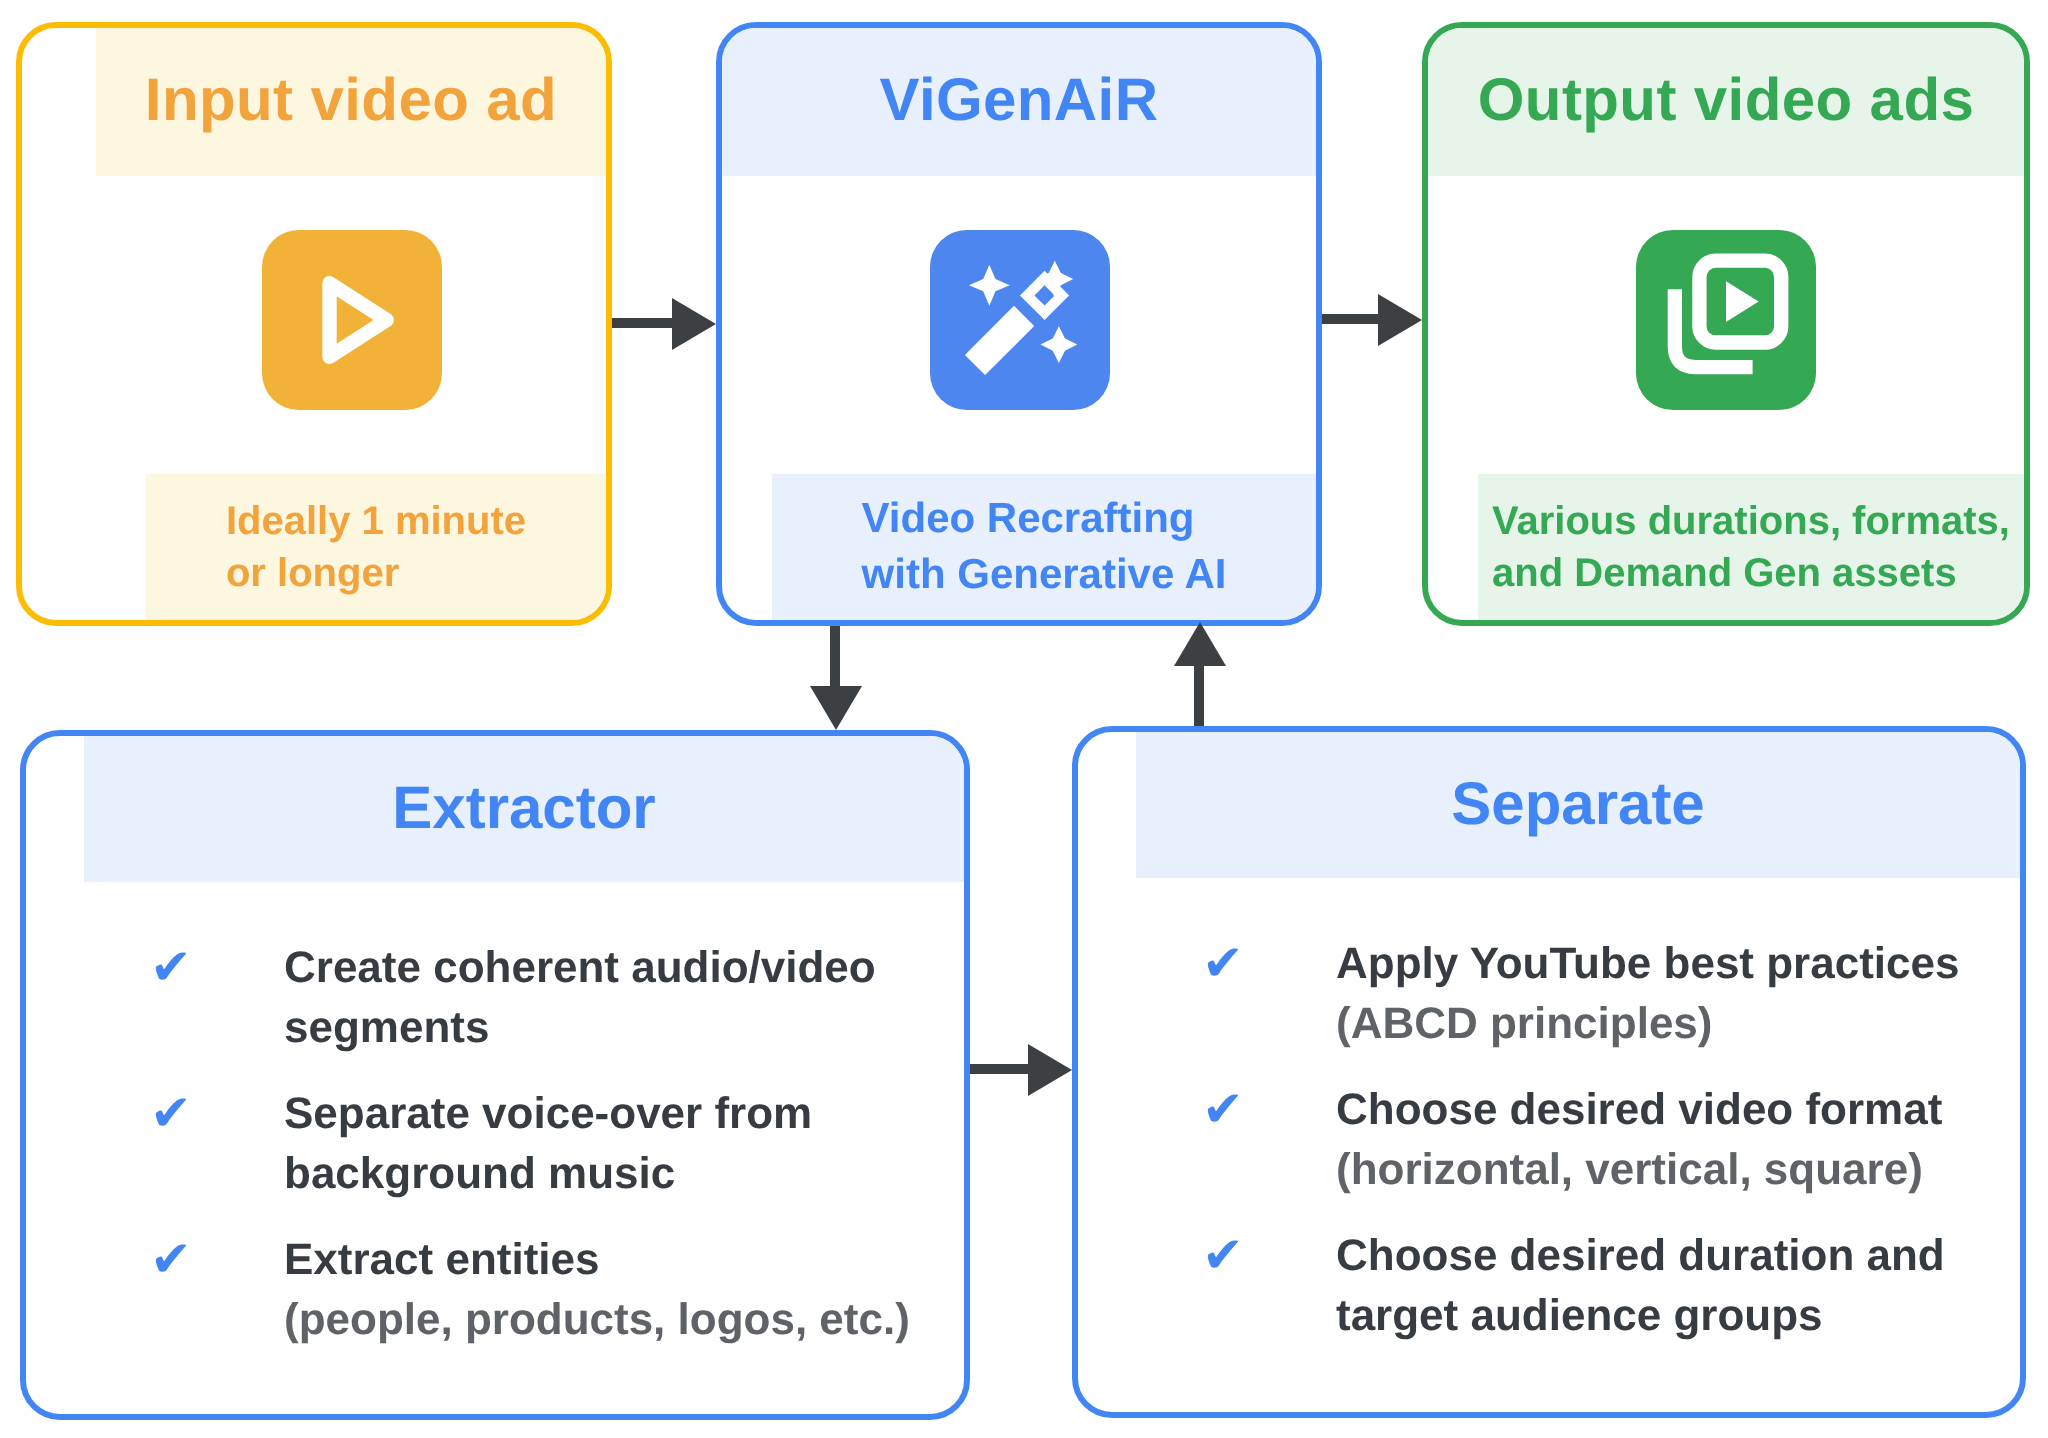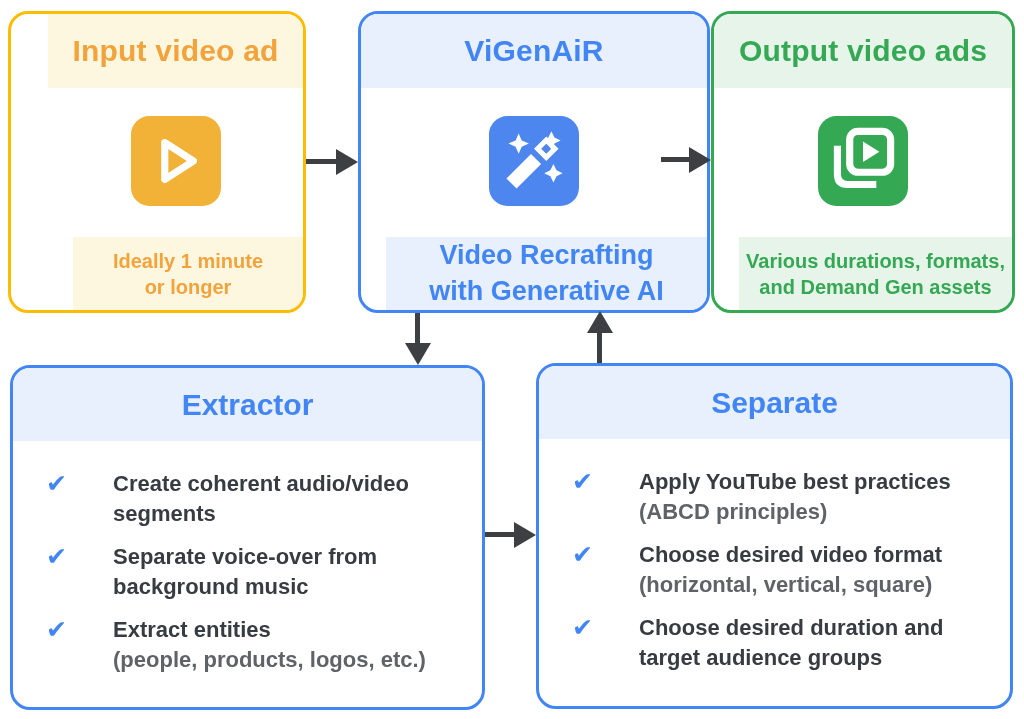--- a/index.html
+++ b/index.html
@@ -6,34 +6,34 @@
   body { background:#ffffff; font-family:"Liberation Sans","DejaVu Sans",sans-serif; }
   .canvas { position:relative; width:1024px; height:719px; background:#ffffff; overflow:hidden; }
 
   
   .topbox { position:absolute; border-radius:20px; border:3px solid; overflow:hidden;
             display:flex; flex-direction:column; background:#ffffff; }
   .topbox .hd { height:74px; display:flex; align-items:center; justify-content:center;
                 font-weight:bold; font-size:30px; letter-spacing:0.2px; }
   .topbox .mid { flex:1; background:#ffffff; display:flex; align-items:center; justify-content:center; }
   .topbox .ft { height:73px; display:flex; align-items:center; justify-content:center;
-                font-weight:bold; font-size:20px; text-align:center; white-space:pre-line; line-height:1.3;margin-left:25px; }
+                font-weight:bold; font-size:20px; text-align:left; white-space:pre-line; line-height:1.3;margin-left:25px; }
 
   .box-input    { left:8px;   top:11px; width:298px; height:302px; border-color:#FBBC04;padding-left:37px; }
   .box-input .hd, .box-input .ft { background:#FEF7E0; color:#F2A33C; }
 
-  .box-vigenair { left:358px; top:11px; width:352px; height:302px; border-color:#4285F4; }
+  .box-vigenair { left:358px; top:11px; width:303px; height:302px; border-color:#4285F4; }
   .box-vigenair .hd, .box-vigenair .ft { background:#E8F0FE; color:#4285F4; }
-  .box-vigenair .ft { font-size:27px; }
+  .box-vigenair .ft { font-size:21px; }
 
   .box-output   { left:711px; top:11px; width:304px; height:302px; border-color:#34A853; }
   .box-output .hd, .box-output .ft { background:#E6F4EA; color:#34A853; }
 
   
-  .bbox { position:absolute; border:3px solid #4285F4; border-radius:20px; background:#ffffff; overflow:hidden; }
+  .bbox { position:absolute; border:3px solid #4285F4; border-radius:20px; background:#ffffff; overflow:hidden;padding-left:29px; }
   .bbox .hd { height:73px; background:#E8F0FE; color:#4285F4; font-weight:bold; font-size:30px;
               display:flex; align-items:center; justify-content:center; }
   .bbox .body { padding:28px 16px 0 0; }
   .item { display:flex; align-items:flex-start; margin-bottom:13px; }
   .item .chk { width:100px; padding-left:33px; flex:none; color:#4285F4;
                font-size:25px; font-weight:bold; line-height:1.2;
                font-family:"DejaVu Sans",sans-serif; }
   .item .txt { flex:1; font-size:22px; font-weight:bold; color:#373C42; line-height:1.36; }
   .item .note { display:block; font-weight:bold; color:#5F6368; }
 

